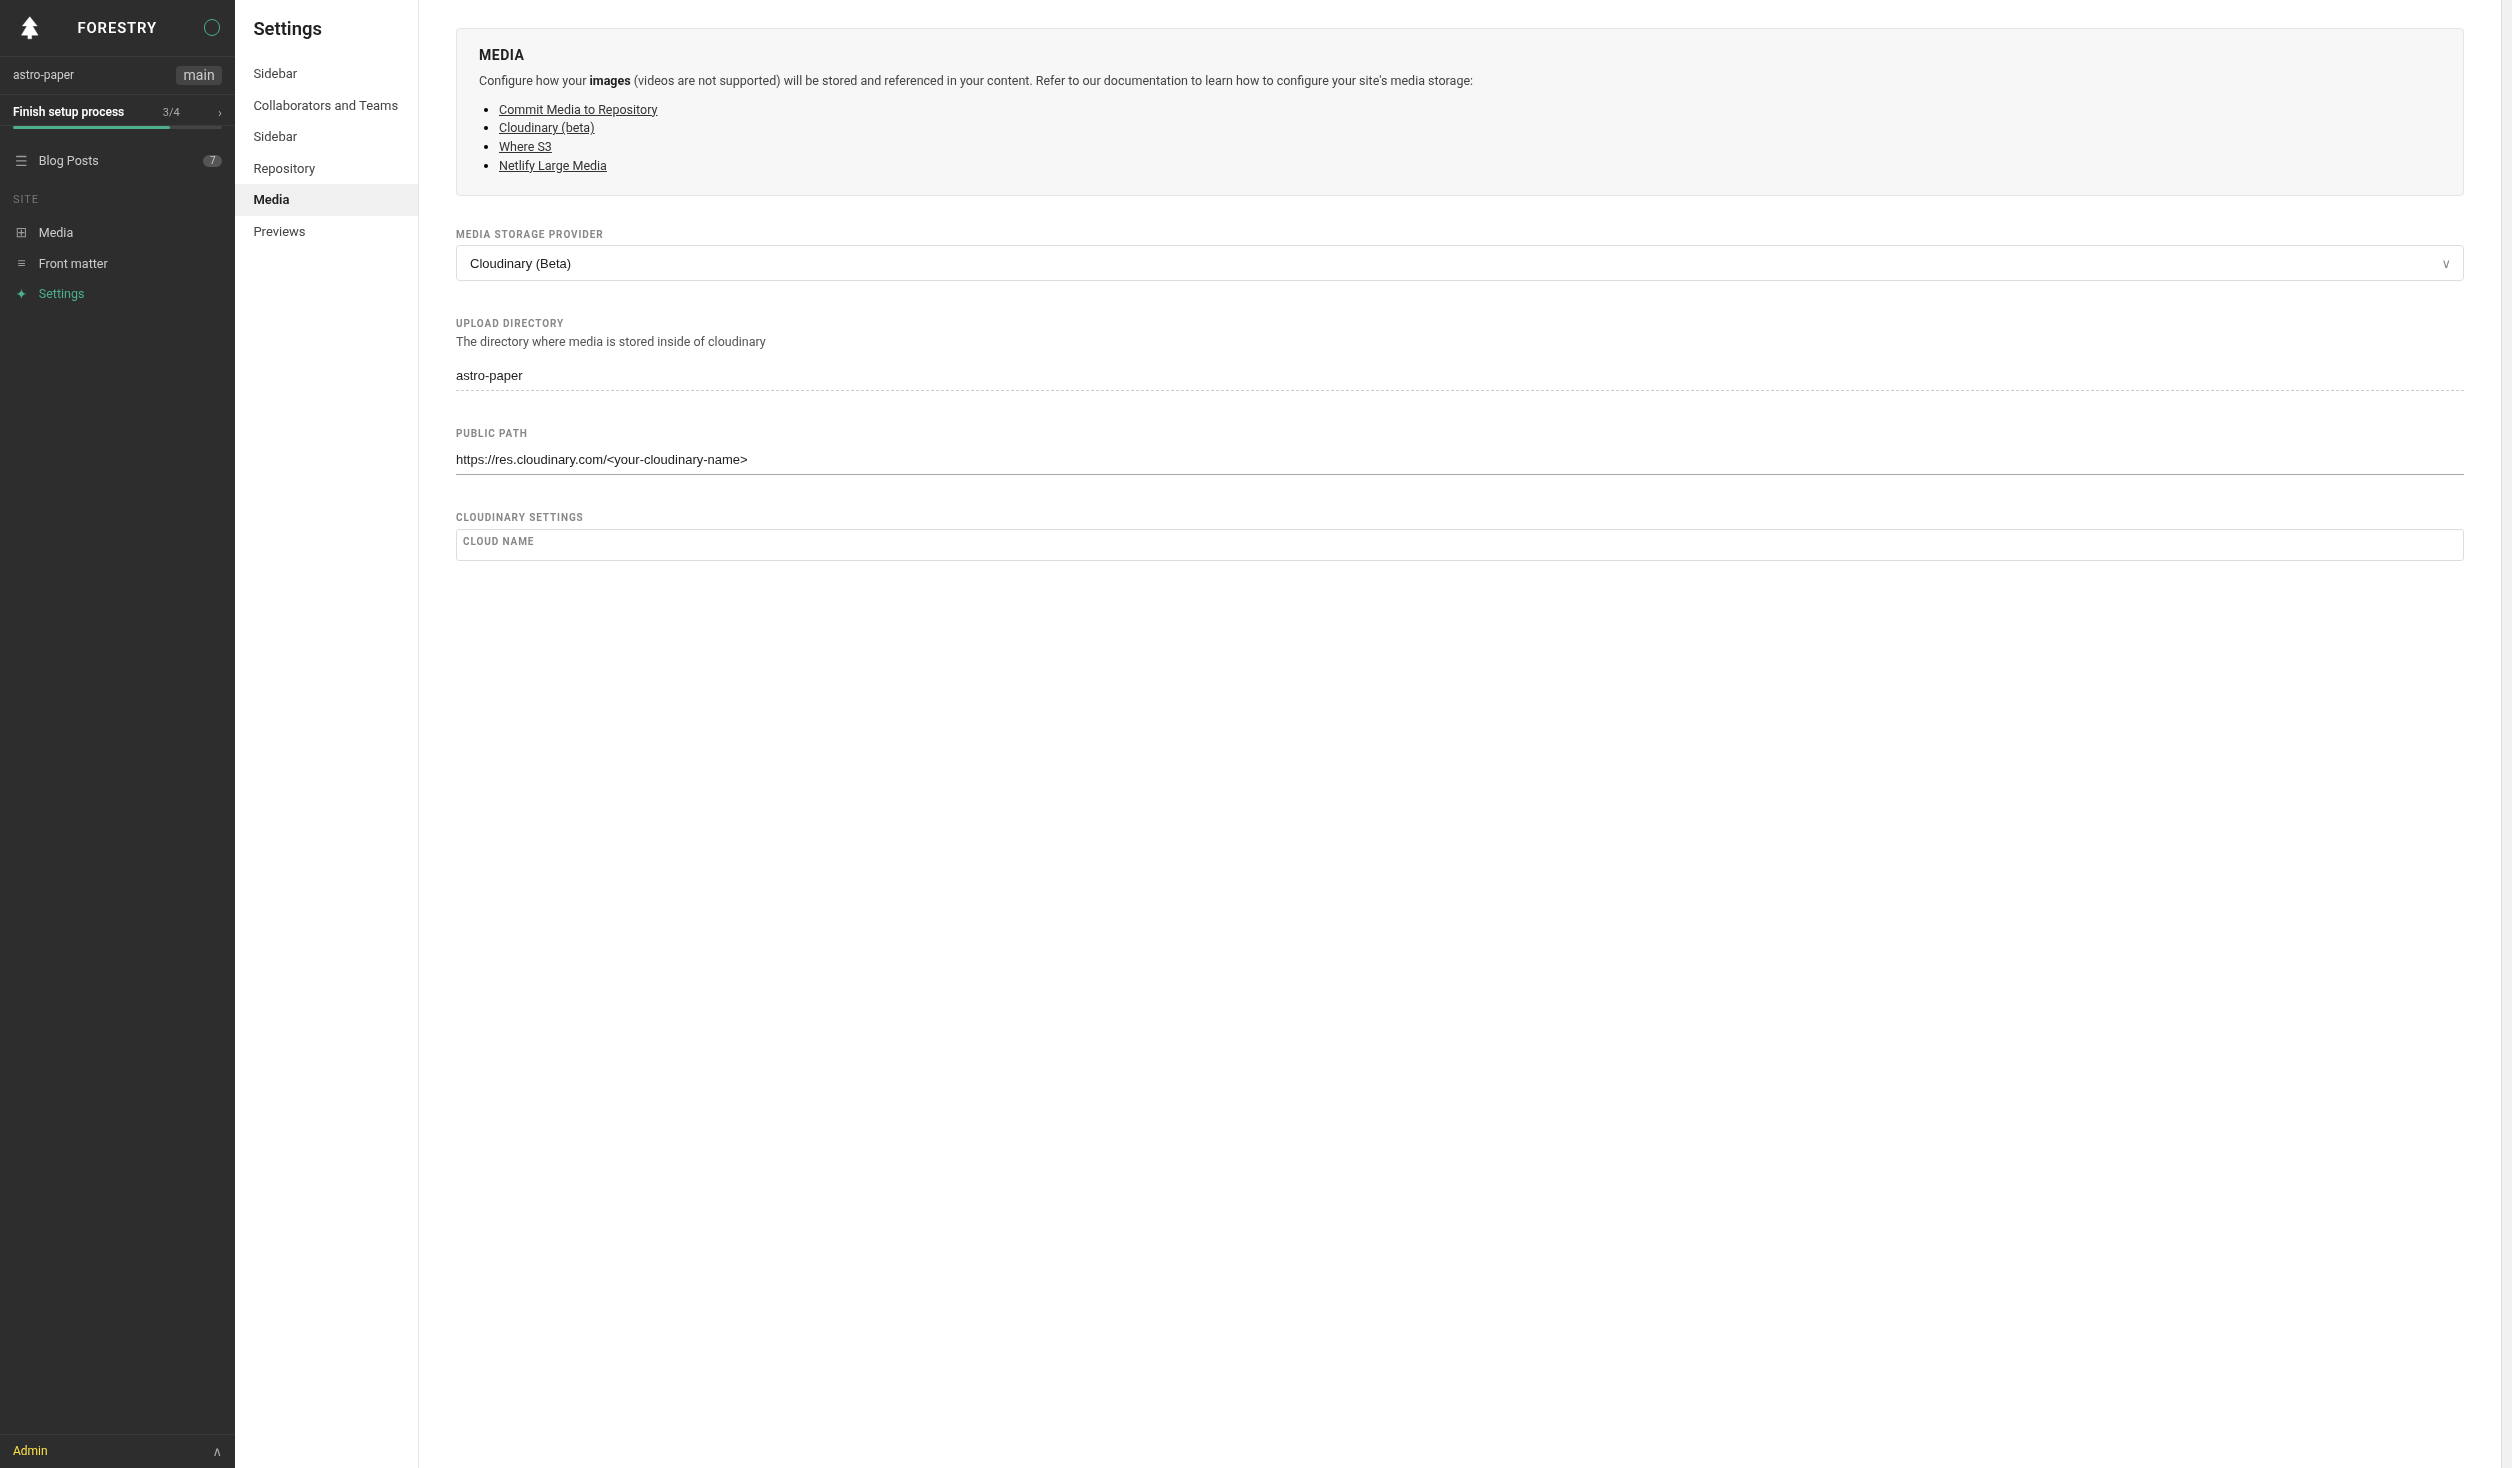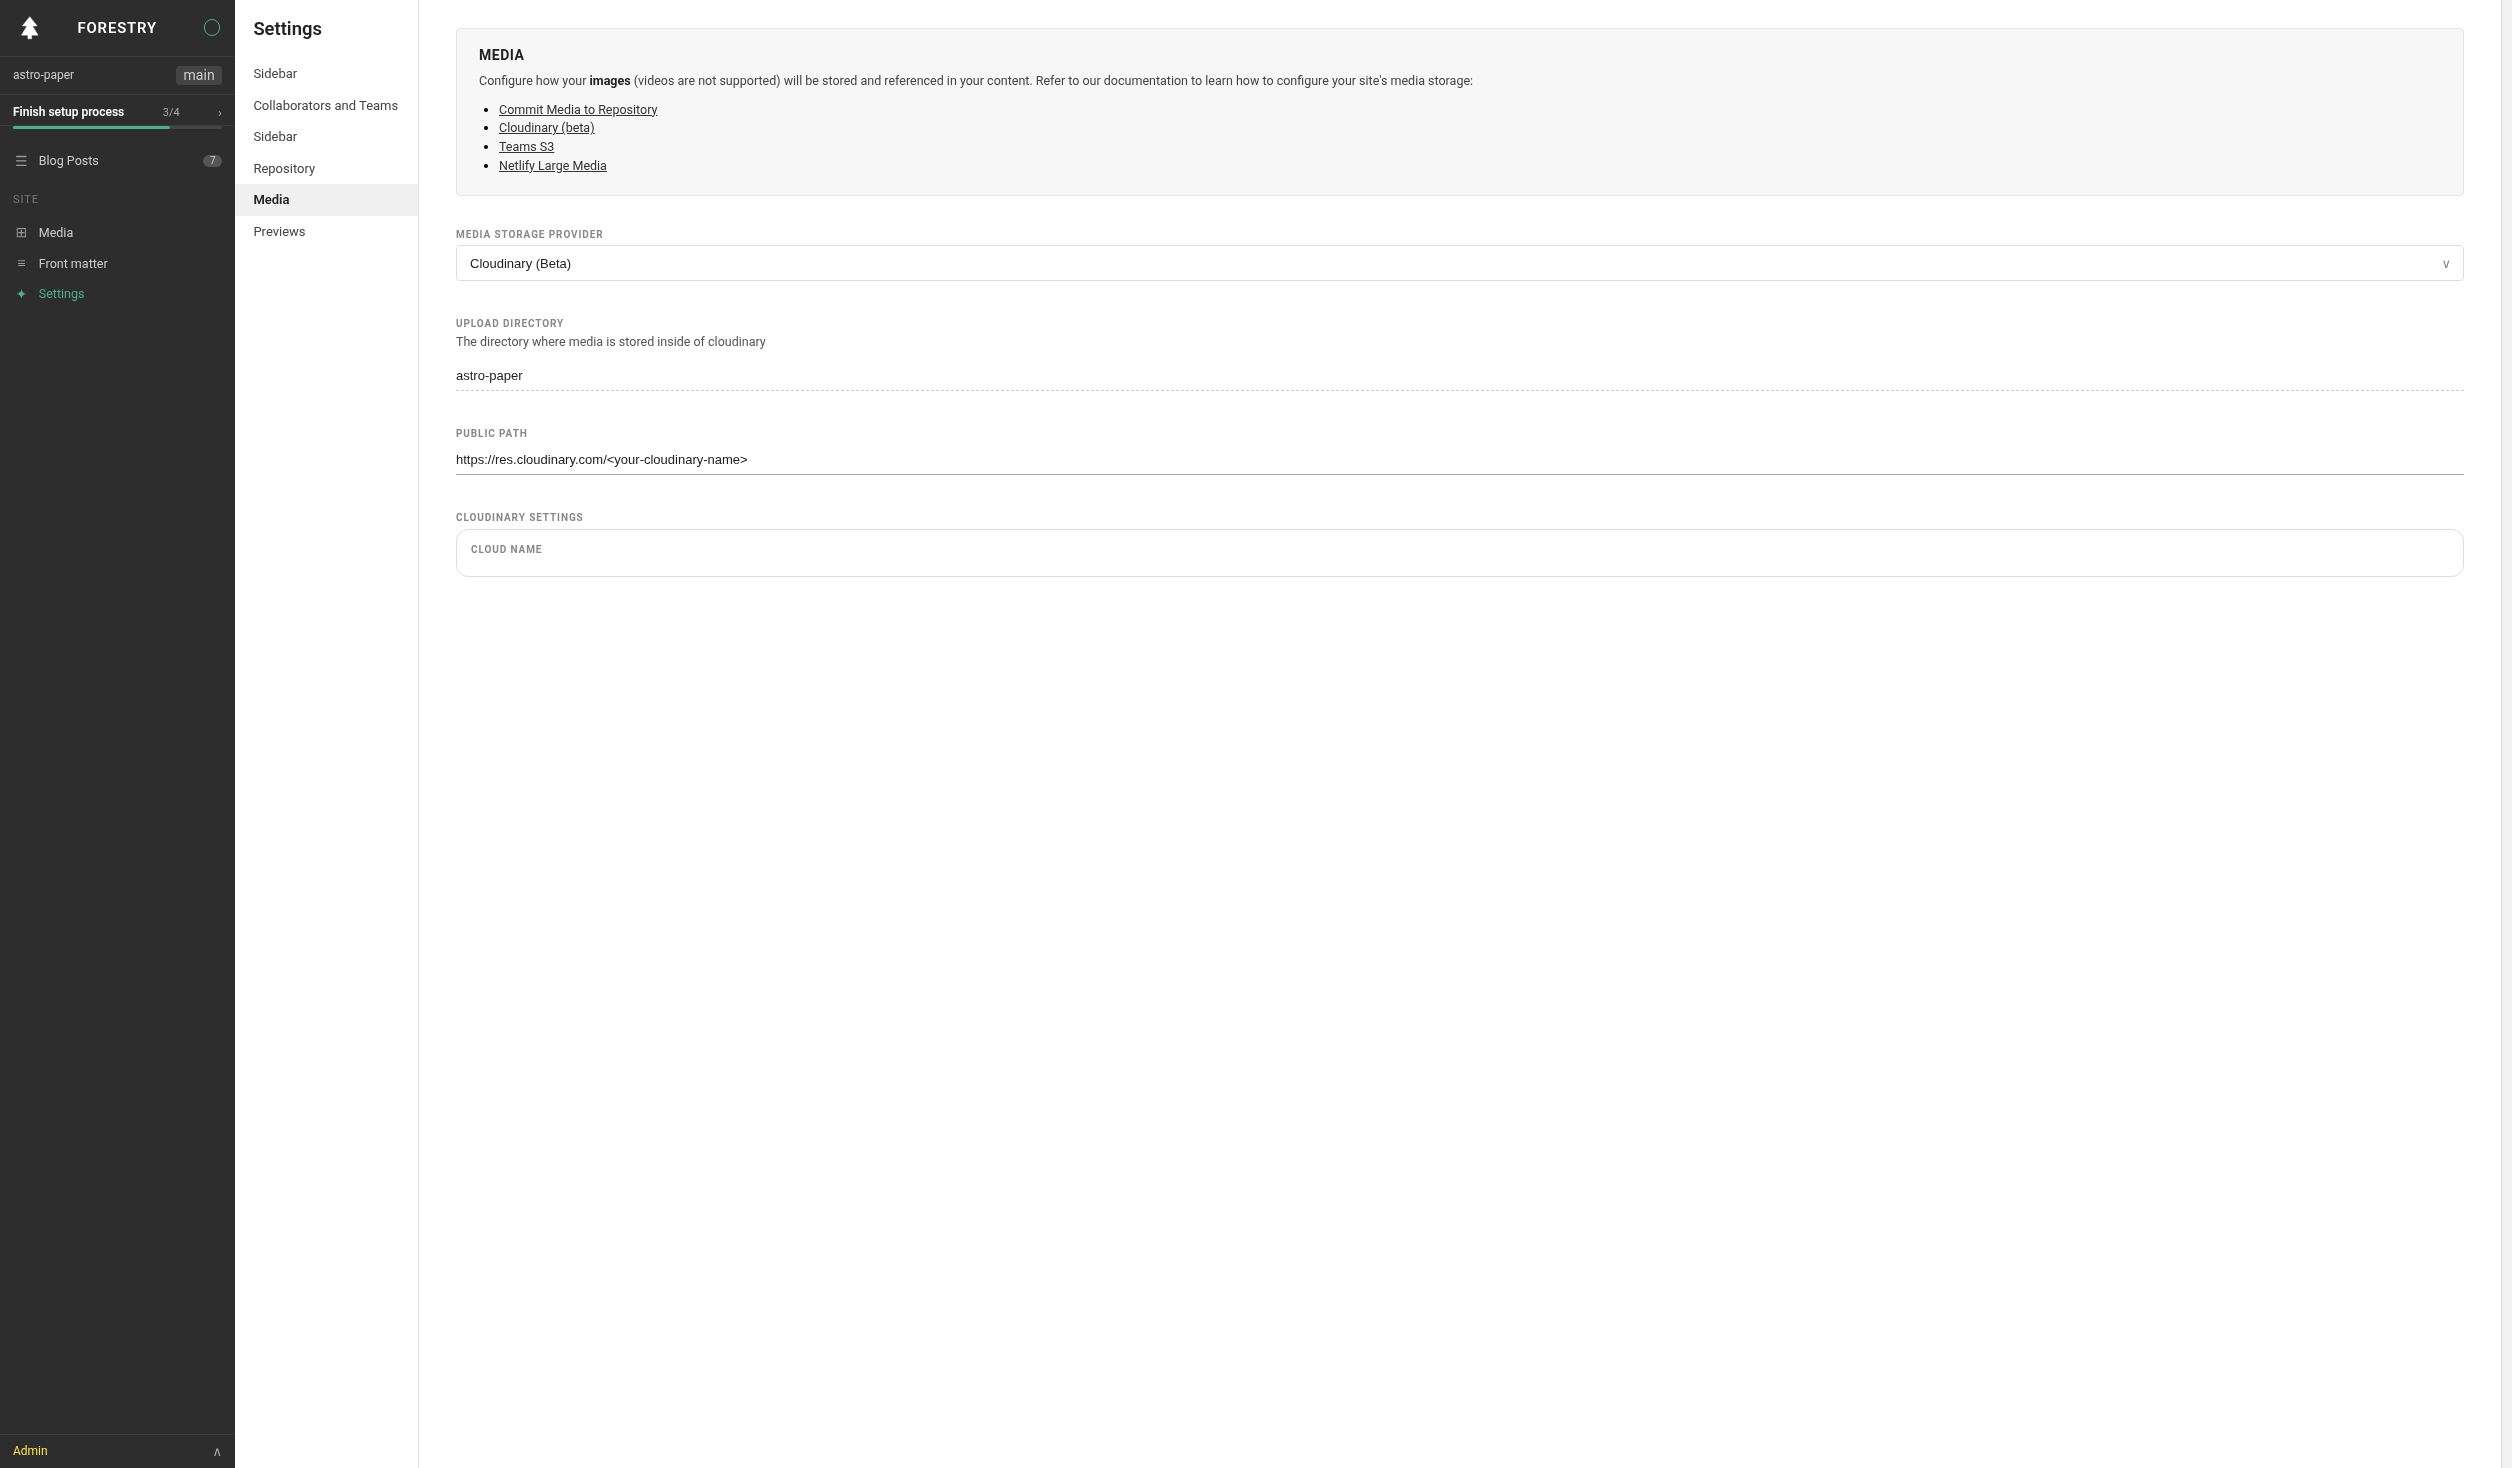--- a/index.html
+++ b/index.html
@@ -313,22 +313,22 @@
       padding: 7.4px 0;
       font-size: 13px;
       color: #222;
       background: transparent;
       outline: none;
     }
 
     
     .cloudinary-box {
       border: 0.9px solid #ddd;
-      border-radius: 12px;
-      padding: 14px;
+      border-radius: 3px;
+      padding: 6px;
     }
     .cloud-name-label {
       font-size: 10px;
       font-weight: 700;
       text-transform: uppercase;
       letter-spacing: 0.9px;
       color: #888;
       margin-bottom: 7.4px;
     }
 
@@ -420,21 +420,21 @@
   <div class="content-area">
 
     <div class="media-info-box">
       <div class="media-info-title">MEDIA</div>
       <div class="media-info-desc">
         <span>Configure how your </span><strong>images</strong><span> (videos are not supported) will be stored and referenced in your content. Refer to our documentation to learn how to configure your site's media storage:</span>
       </div>
       <ul class="media-info-list">
         <li><a href="#">Commit Media to Repository</a></li>
         <li><a href="#">Cloudinary (beta)</a></li>
-        <li><a href="#">Teams S3</a></li>
+        <li><a href="#">Where S3</a></li>
         <li><a href="#">Netlify Large Media</a></li>
       </ul>
     </div>
 
     <div class="section-block">
       <div class="section-label">MEDIA STORAGE PROVIDER</div>
       <div class="dropdown-wrap">
         <select class="dropdown-select">
           <option>Commit Media to Repository</option>
           <option selected="">Cloudinary (Beta)</option>

